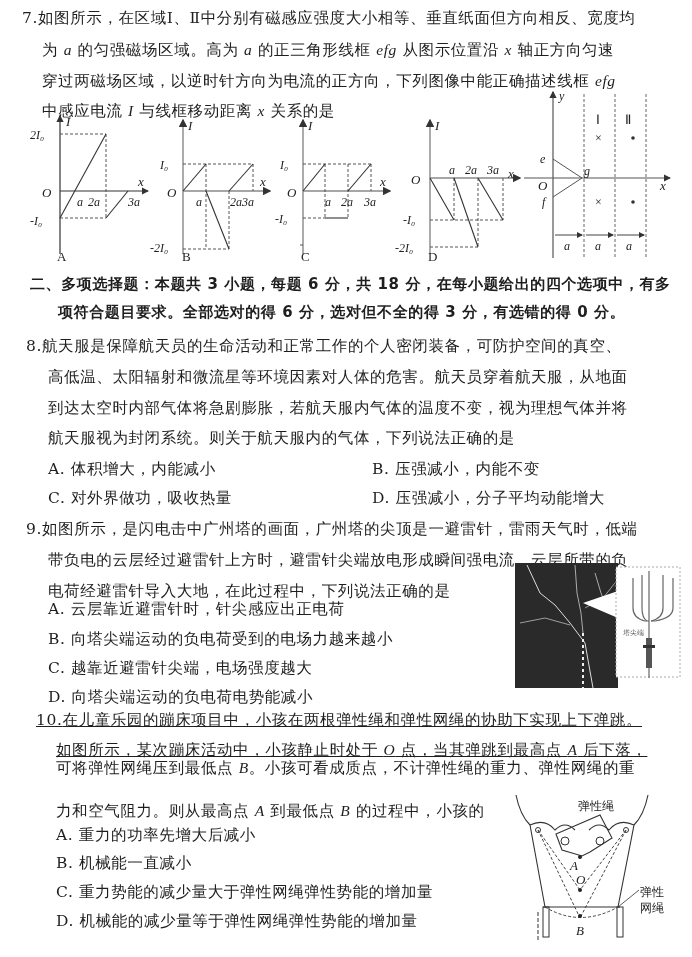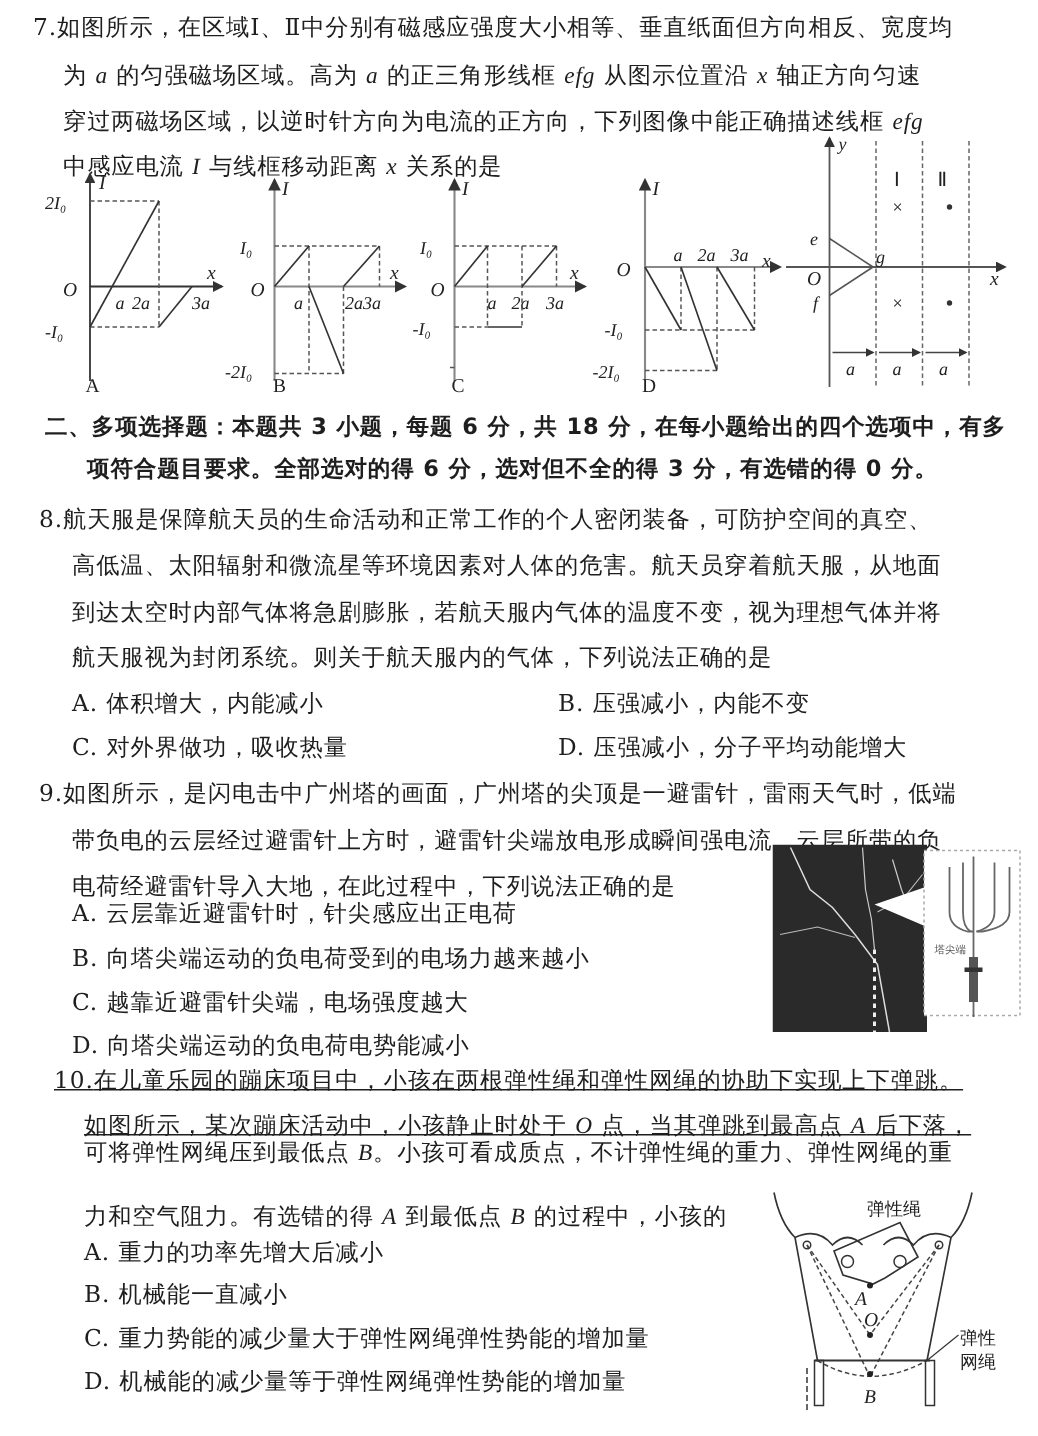--- a/index.html
+++ b/index.html
@@ -196,21 +196,21 @@
 <div class="line" style="left:20px; top:710px;text-decoration:underline;">
   <span>10.</span><span>在儿童乐园的蹦床项目中，小孩在两根弹性绳和弹性网绳的协助下实现上下弹跳。</span>
 </div>
 <div class="line" style="left:40px; top:740px;text-decoration:underline;">
   <span>如图所示，某次蹦床活动中，小孩静止时处于 </span><span class="it">O</span><span> 点，当其弹跳到最高点 </span><span class="it">A</span><span> 后下落，</span>
 </div>
 <div class="line" style="left:40px; top:758px;">
   <span>可将弹性网绳压到最低点 </span><span class="it">B</span><span>。小孩可看成质点，不计弹性绳的重力、弹性网绳的重</span>
 </div>
 <div class="line" style="left:40px; top:801px;">
-  <span>力和空气阻力。有选错的得 </span><span class="it">A</span><span> 到最低点 </span><span class="it">B</span><span> 的过程中，小孩的</span>
+  <span>力和空气阻力。则从最高点 </span><span class="it">A</span><span> 到最低点 </span><span class="it">B</span><span> 的过程中，小孩的</span>
 </div>
 <div class="line" style="left:40px; top:825px;">A. 重力的功率先增大后减小</div>
 <div class="line" style="left:40px; top:853px;text-align:right;">B. 机械能一直减小</div>
 <div class="line" style="left:40px; top:882px;">C. 重力势能的减少量大于弹性网绳弹性势能的增加量</div>
 <div class="line" style="left:40px; top:911px;">D. 机械能的减少量等于弹性网绳弹性势能的增加量</div>
 
 <svg class="fig" style="left:500px; top:790px;" width="192" height="167" viewBox="0 0 192 167">
   <path d="M16,5 Q20,25 30,35 L45,117" stroke="#333" fill="none" stroke-width="1.1"></path>
   <path d="M148,5 Q144,25 134,35 L118,117" stroke="#333" fill="none" stroke-width="1.1"></path>
   <path d="M30,35 Q45,28 55,40 Q65,30 75,40" stroke="#333" fill="none" stroke-width="1.1"></path>

